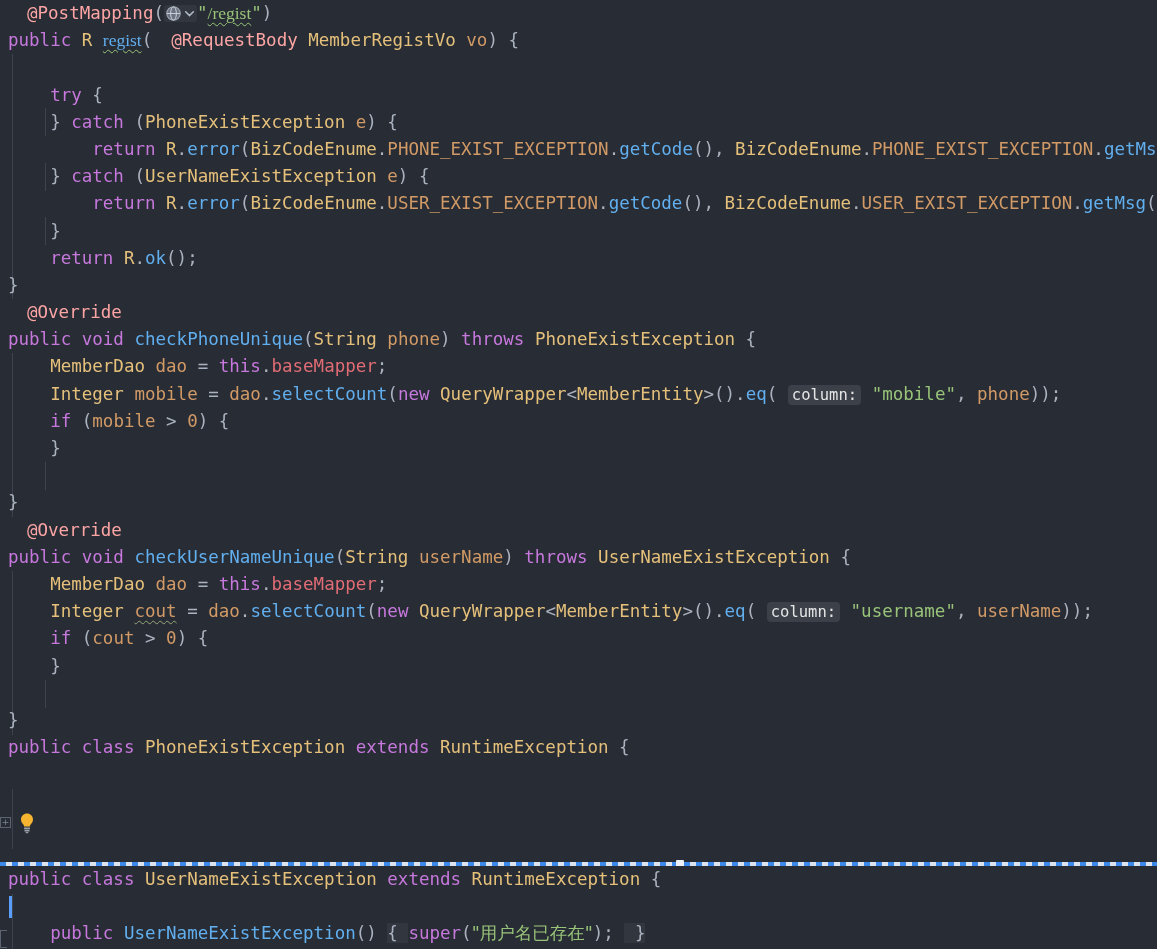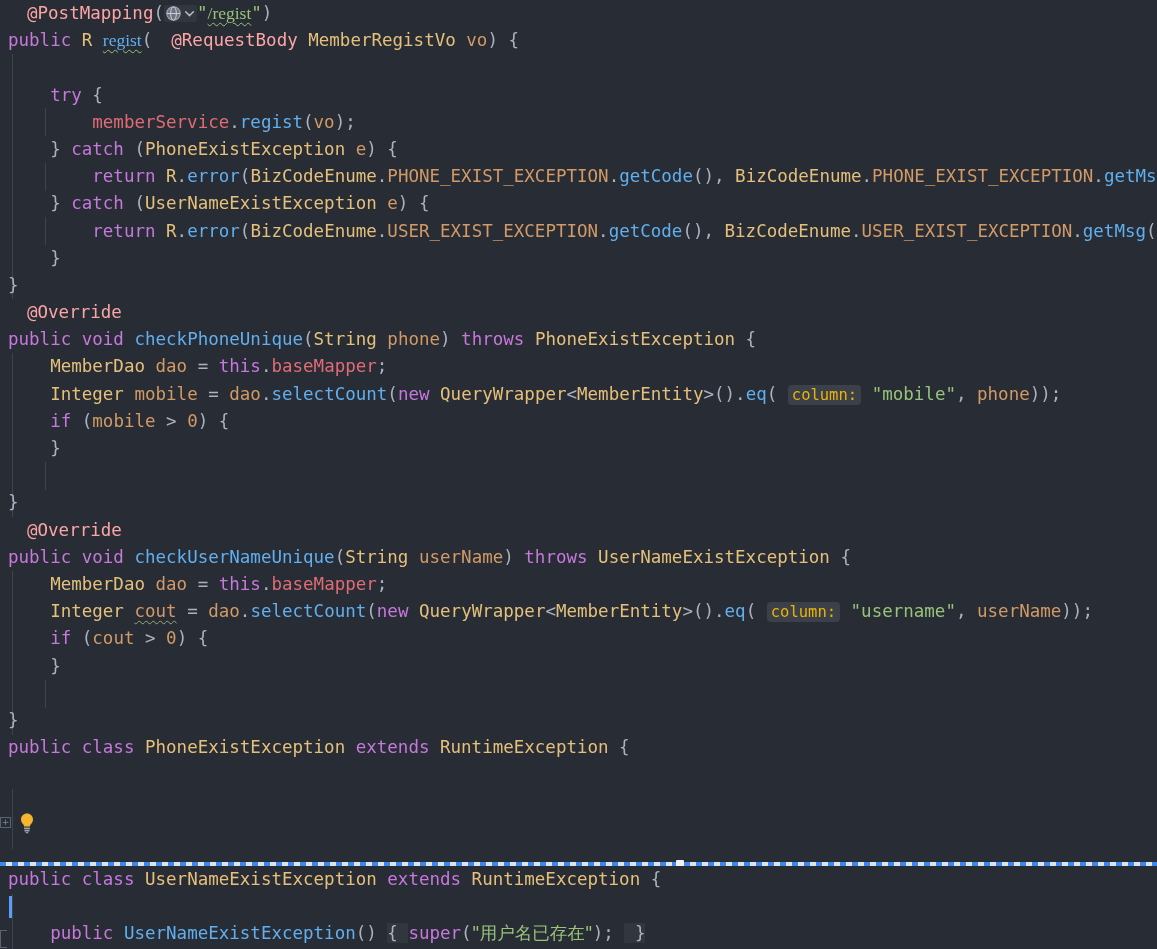--- a/index.html
+++ b/index.html
@@ -111,21 +111,21 @@
     text-decoration: underline;
     text-decoration-style: wavy;
     text-decoration-color: #9aa77e;
     text-underline-offset: 3px;
     text-decoration-thickness: 1px;
   }
 
   
   .inlay {
     background: #3b4049;
-    color: #eab308;
+    color: #e5e5e5;
     border-radius: 4px;
     padding: 1px 4px;
     font-size: 15.5px;
   }
 
   
   .folded  { background: #32373f; }
   .caret-block {
     position: absolute;
     width: 3px;
@@ -201,26 +201,26 @@
         <div class="line"><span class="ann">@PostMapping</span><span class="punc">(</span><span id="web-chip"><svg width="17" height="17" viewBox="0 0 16 16">
               <circle cx="8" cy="8" r="6.3" fill="#6b7280" stroke="#9aa1ab" stroke-width="1.1"></circle>
               <ellipse cx="8" cy="8" rx="2.7" ry="6.3" fill="none" stroke="#cdd3db" stroke-width=".9"></ellipse>
               <line x1="1.8" y1="8" x2="14.2" y2="8" stroke="#cdd3db" stroke-width=".9"></line>
             </svg><svg width="13" height="13" viewBox="0 0 12 12">
               <path d="M2.5 4.4 L6 8 L9.5 4.4" fill="none" stroke="#aeb6c2" stroke-width="1.5" stroke-linecap="round"></path>
             </svg></span><span class="str">"</span><span class="str squiggle">/regist</span><span class="str">"</span><span class="punc">)</span></div>
         <div class="line"><span class="kw">public </span><span class="type">R </span><span class="fn squiggle">regist</span><span class="punc">(</span><span class="ann">@RequestBody </span><span class="type">MemberRegistVo </span><span class="param">vo</span><span class="punc">) {</span></div>
         <div class="line"><span>&nbsp;</span></div>
         <div class="line"><span class="plain">    </span><span class="kw">try</span><span class="punc"> {</span></div>
-        <div class="line"><span class="plain">        </span><span class="field">memberService</span><span class="punc">.</span><span class="fn">regist</span><span class="punc">(</span><span class="param">vo</span><span class="punc">);</span></div>
         <div class="line"><span class="punc">    } </span><span class="kw">catch</span><span class="punc"> (</span><span class="type">PhoneExistException</span><span class="param"> e</span><span class="punc">) {</span></div>
         <div class="line"><span class="plain">        </span><span class="kw">return</span><span class="type"> R</span><span class="punc">.</span><span class="fn">error</span><span class="punc">(</span><span class="type">BizCodeEnume</span><span class="punc">.</span><span class="const">PHONE_EXIST_EXCEPTION</span><span class="punc">.</span><span class="fn">getCode</span><span class="punc">(), </span><span class="type">BizCodeEnume</span><span class="punc">.</span><span class="const">PHONE_EXIST_EXCEPTION</span><span class="punc">.</span><span class="fn">getMsg</span></div>
         <div class="line"><span class="punc">    } </span><span class="kw">catch</span><span class="punc"> (</span><span class="type">UserNameExistException</span><span class="param"> e</span><span class="punc">) {</span></div>
         <div class="line"><span class="plain">        </span><span class="kw">return</span><span class="type"> R</span><span class="punc">.</span><span class="fn">error</span><span class="punc">(</span><span class="type">BizCodeEnume</span><span class="punc">.</span><span class="const">USER_EXIST_EXCEPTION</span><span class="punc">.</span><span class="fn">getCode</span><span class="punc">(), </span><span class="type">BizCodeEnume</span><span class="punc">.</span><span class="const">USER_EXIST_EXCEPTION</span><span class="punc">.</span><span class="fn">getMsg</span><span class="punc">());</span></div>
         <div class="line"><span class="punc">    }</span></div>
+        <div class="line"><span class="plain">    </span><span class="kw">return</span><span class="type"> R</span><span class="punc">.</span><span class="fn">ok</span><span class="punc">();</span></div>
         <div class="line"><span class="punc">}</span></div>
         <div class="line"><span class="ann">@Override</span></div>
         <div class="line"><span class="kw">public </span><span class="kw">void </span><span class="fn">checkPhoneUnique</span><span class="punc">(</span><span class="type">String </span><span class="param">phone</span><span class="punc">) </span><span class="kw">throws </span><span class="type">PhoneExistException</span><span class="punc"> {</span></div>
         <div class="line"><span class="plain">    </span><span class="type">MemberDao </span><span class="param">dao </span><span class="punc">= </span><span class="kw">this</span><span class="punc">.</span><span class="field">baseMapper</span><span class="punc">;</span></div>
         <div class="line"><span class="plain">    </span><span class="type">Integer </span><span class="param">mobile </span><span class="punc">= </span><span class="param">dao</span><span class="punc">.</span><span class="fn">selectCount</span><span class="punc">(</span><span class="kw">new </span><span class="type">QueryWrapper</span><span class="punc">&lt;</span><span class="type">MemberEntity</span><span class="punc">&gt;().</span><span class="fn">eq</span><span class="punc">( </span><span class="inlay">column:</span><span class="str"> "mobile"</span><span class="punc">, </span><span class="param">phone</span><span class="punc">));</span></div>
         <div class="line"><span class="plain">    </span><span class="kw">if</span><span class="punc"> (</span><span class="param">mobile</span><span class="punc"> &gt; </span><span class="num">0</span><span class="punc">) {</span></div>
         <div class="line"><span class="punc">    }</span></div>
         <div class="line"><span>&nbsp;</span></div>
         <div class="line"><span class="punc">}</span></div>
         <div class="line"><span class="ann">@Override</span></div>

